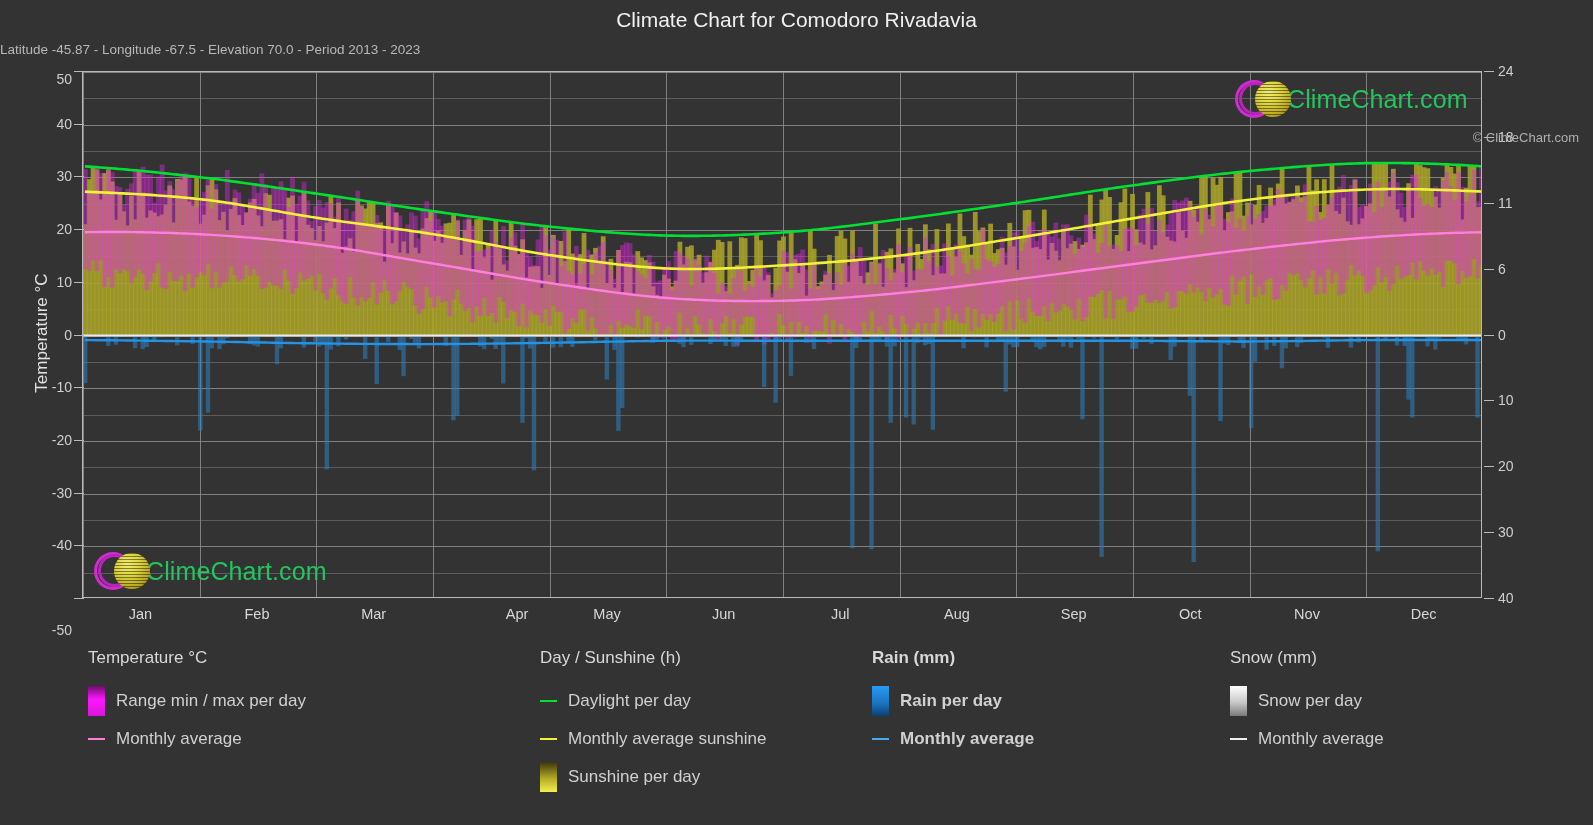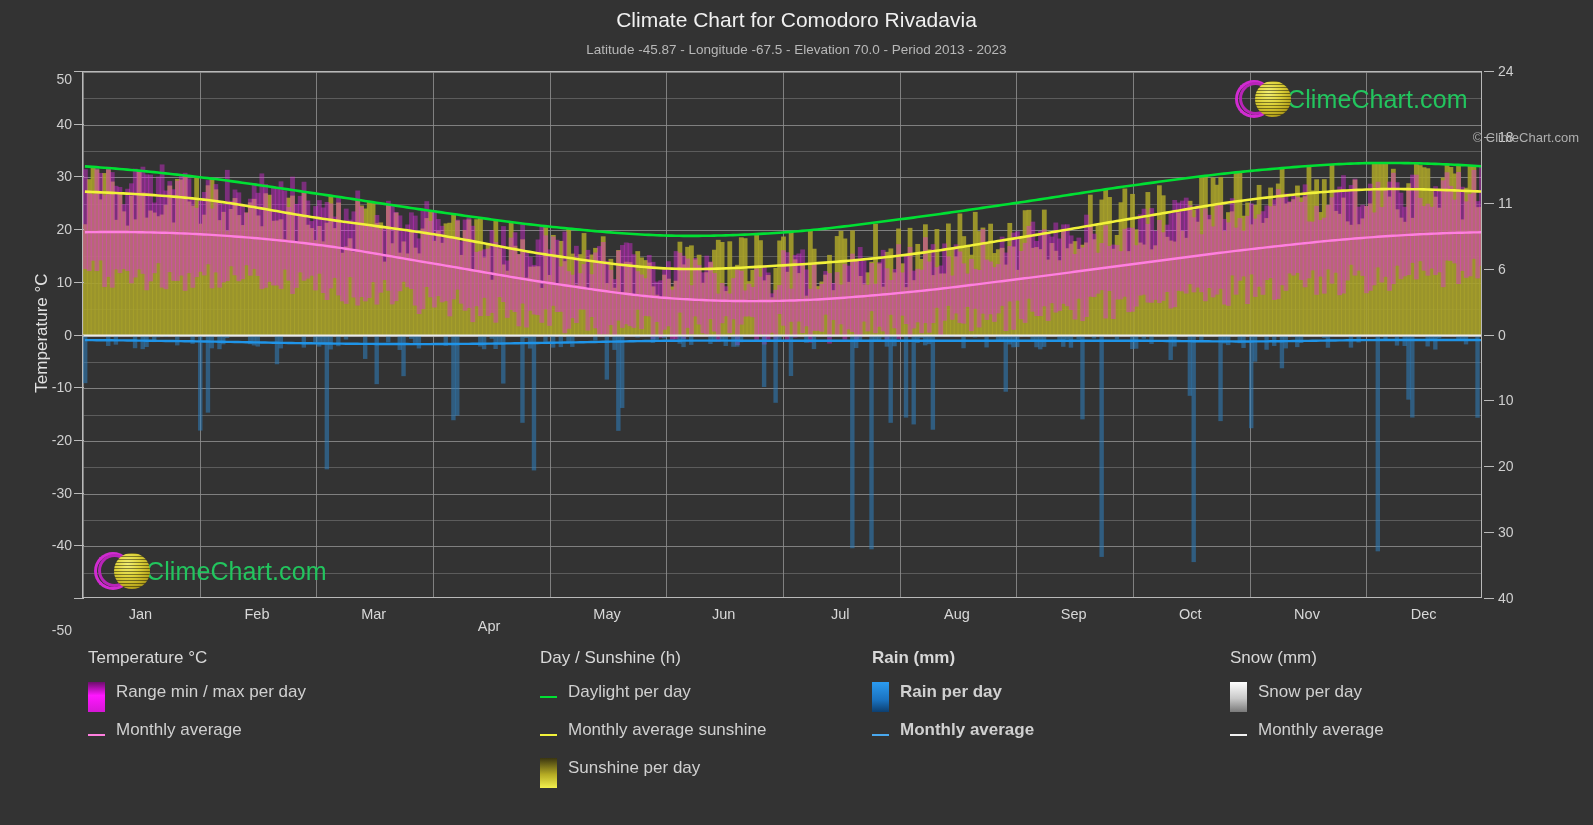--- a/index.html
+++ b/index.html
@@ -11,21 +11,21 @@
     overflow:hidden;
     position:relative;
   }
   
   #title{
     position:absolute;left:0;top:8px;width:1593px;
     text-align:center;font-size:21px;color:#f0f0f0;font-weight:400;
   }
   #subtitle{
     position:absolute;left:0;top:42px;width:1593px;
-    text-align:center;font-size:13.5px;color:#b8b8b8;font-weight:400;
+    font-size:13.5px;color:#b8b8b8;font-weight:400;
   }
   
   #plot{
     position:absolute;left:82px;top:71px;width:1400px;height:527px;
     background:#333333;
     border:1px solid #b9b9b9;
     box-sizing:border-box;
     overflow:hidden;
   }
   .gridline-h{position:absolute;left:0;width:100%;height:1px;background:#8e8e8e;opacity:.85;}
@@ -40,21 +40,21 @@
     white-space:nowrap;
   }
   .xtick-label{
     position:absolute;top:606px;font-size:14.5px;color:#d8d8d8;
     text-align:center;transform:translateX(-50%);
   }
   
   #legend{position:absolute;left:0;top:648px;width:1593px;height:160px;}
   .legend-col{position:absolute;top:0;}
   .legend-head{font-size:17px;color:#d8d8d8;margin-bottom:14px;white-space:nowrap;}
-  .legend-row{display:flex;height:38px;}
+  .legend-row{display:flex;align-items:center;height:38px;}
   .legend-row .label{font-size:17px;color:#d0d0d0;white-space:nowrap;}
   .swatch{width:17px;height:30px;margin-right:11px;flex:none;}
   .lineswatch{width:17px;height:30px;margin-right:11px;flex:none;position:relative;}
   .lineswatch i{position:absolute;left:0;top:14px;width:17px;height:2px;display:block;}
   #copyright{
     position:absolute;right:14px;top:130px;font-size:13px;color:#b0b0b0;white-space:nowrap;
   }
   
   .logo{position:absolute;display:flex;align-items:center;}
   .logo .mark{position:relative;flex:none;}
@@ -1074,21 +1074,21 @@
     <div class="ttick" style="left: 1484px; top: 400.375px;"></div>
     <div class="ytick-r" style="left: 1498px; top: 466.25px;">20</div>
     <div class="ttick" style="left: 1484px; top: 466.25px;"></div>
     <div class="ytick-r" style="left: 1498px; top: 532.125px;">30</div>
     <div class="ttick" style="left: 1484px; top: 532.125px;"></div>
     <div class="ytick-r" style="left: 1498px; top: 598px;">40</div>
     <div class="ttick" style="left: 1484px; top: 598px;"></div>
     <div class="xtick-label" style="left: 140.333px;">Jan</div>
     <div class="xtick-label" style="left: 257px;">Feb</div>
     <div class="xtick-label" style="left: 373.667px;">Mar</div>
-    <div class="xtick-label" style="left: 489px; margin-top: 12px;">Apr</div>
+    <div class="xtick-label" style="left: 517px;">Apr</div>
     <div class="xtick-label" style="left: 607px;">May</div>
     <div class="xtick-label" style="left: 723.667px;">Jun</div>
     <div class="xtick-label" style="left: 840.333px;">Jul</div>
     <div class="xtick-label" style="left: 957px;">Aug</div>
     <div class="xtick-label" style="left: 1073.67px;">Sep</div>
     <div class="xtick-label" style="left: 1190.33px;">Oct</div>
     <div class="xtick-label" style="left: 1307px;">Nov</div>
     <div class="xtick-label" style="left: 1423.67px;">Dec</div>
   </div>
 

